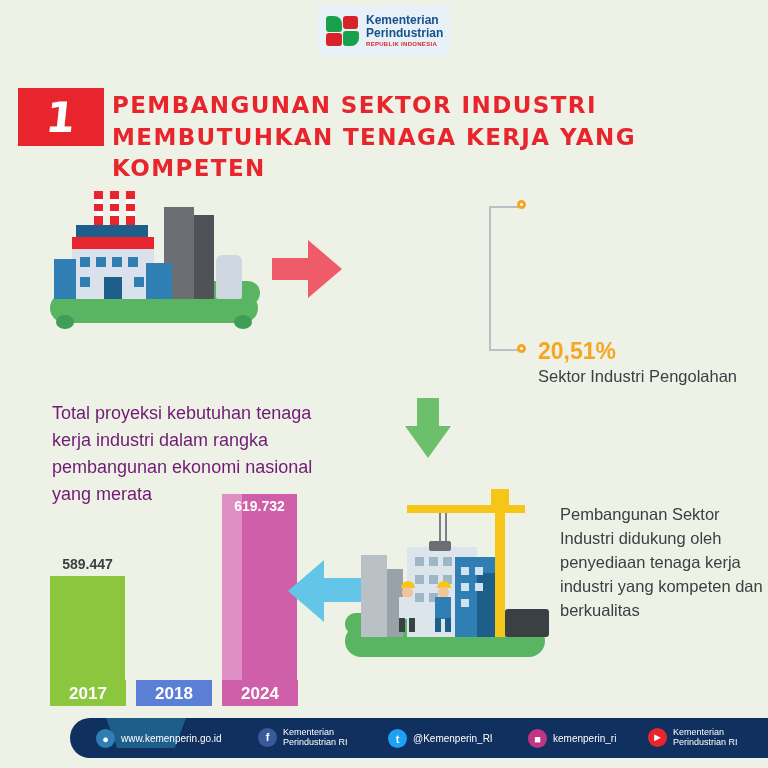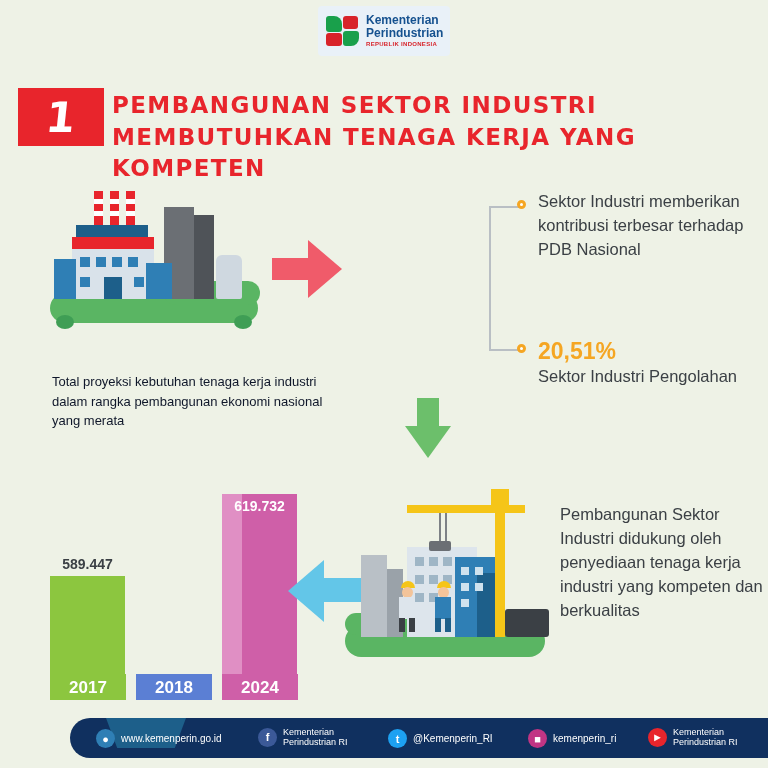--- a/index.html
+++ b/index.html
@@ -128,37 +128,37 @@
   .arrow-green { position:absolute; left:405px; top:398px; width:46px; height:62px; }
   .arrow-green .shaft { position:absolute; left:12px; top:0; width:22px; height:32px; background:#6cbf6b; }
   .arrow-green .head {
     position:absolute; left:0; top:28px; width:0; height:0;
     border-left: 23px solid transparent; border-right: 23px solid transparent;
     border-top: 32px solid #6cbf6b;
   }
 
   
   .txt-left {
-    position:absolute; left:52px; top:372px; width:290px;
-    font-size: 13px; color:#0f172a; line-height:1.5;
+    position:absolute; left:52px; top:400px; width:290px;
+    font-size: 18px; color:#701a75; line-height:1.5;
   }
 
   
   .bars { position:absolute; left:40px; top:490px; width:290px; height:220px; }
   .bar-col { position:absolute; bottom:28px; width:75px;text-decoration:underline; }
   .bar-col .bar { width:100%; position:absolute; bottom:0; }
   .bar-val {
     position:absolute; width:100%; text-align:center;
     font-size: 14px; font-weight:bold; color:#3b4045;
   }
   .bar-year {
     position:absolute; bottom:2px; width:76px; text-align:center;
     font-size: 17px; font-weight:bold; color:#fff;
   }
-  .bar-yearbox { position:absolute; bottom:10px; width:76px; height:26px; }
+  .bar-yearbox { position:absolute; bottom:4px; width:76px; height:26px; }
 
   
   .arrow-blue { position:absolute; left:288px; top:560px; width:76px; height:62px; }
   .arrow-blue .shaft { position:absolute; left:32px; top:18px; width:44px; height:24px; background:#63c6e8; }
   .arrow-blue .head {
     position:absolute; left:0; top:0; width:0; height:0;
     border-top: 31px solid transparent; border-bottom: 31px solid transparent;
     border-right: 36px solid #63c6e8;
   }
 
@@ -277,21 +277,20 @@
 
 
   <div class="callout-line" style="left:489px; top:206px; width:1.5px; height:72px;"></div>
   <div class="callout-line" style="left:489px; top:206px; width:32px; height:1.5px;"></div>
   <div class="dot-o" style="left:517px; top:200px;"></div>
 
   <div class="callout-line" style="left:489px; top:349px; width:32px; height:1.5px;"></div>
   <div class="callout-line" style="left:489px; top:278px; width:1.5px; height:72px;"></div>
   <div class="dot-o" style="left:517px; top:344px;"></div>
 
-  <div class="txt-right1">Sektor Industri memberikan kontribusi terbesar terhadap PDB Nasional</div>
   <div class="pct">20,51%</div>
   <div class="txt-right2">Sektor Industri Pengolahan</div>
 
   <div class="arrow-green">
     <div class="shaft"></div>
       <div class="head"></div>
   </div>
 
   <div class="txt-left">Total proyeksi kebutuhan tenaga kerja industri dalam rangka pembangunan ekonomi nasional yang merata</div>
 

